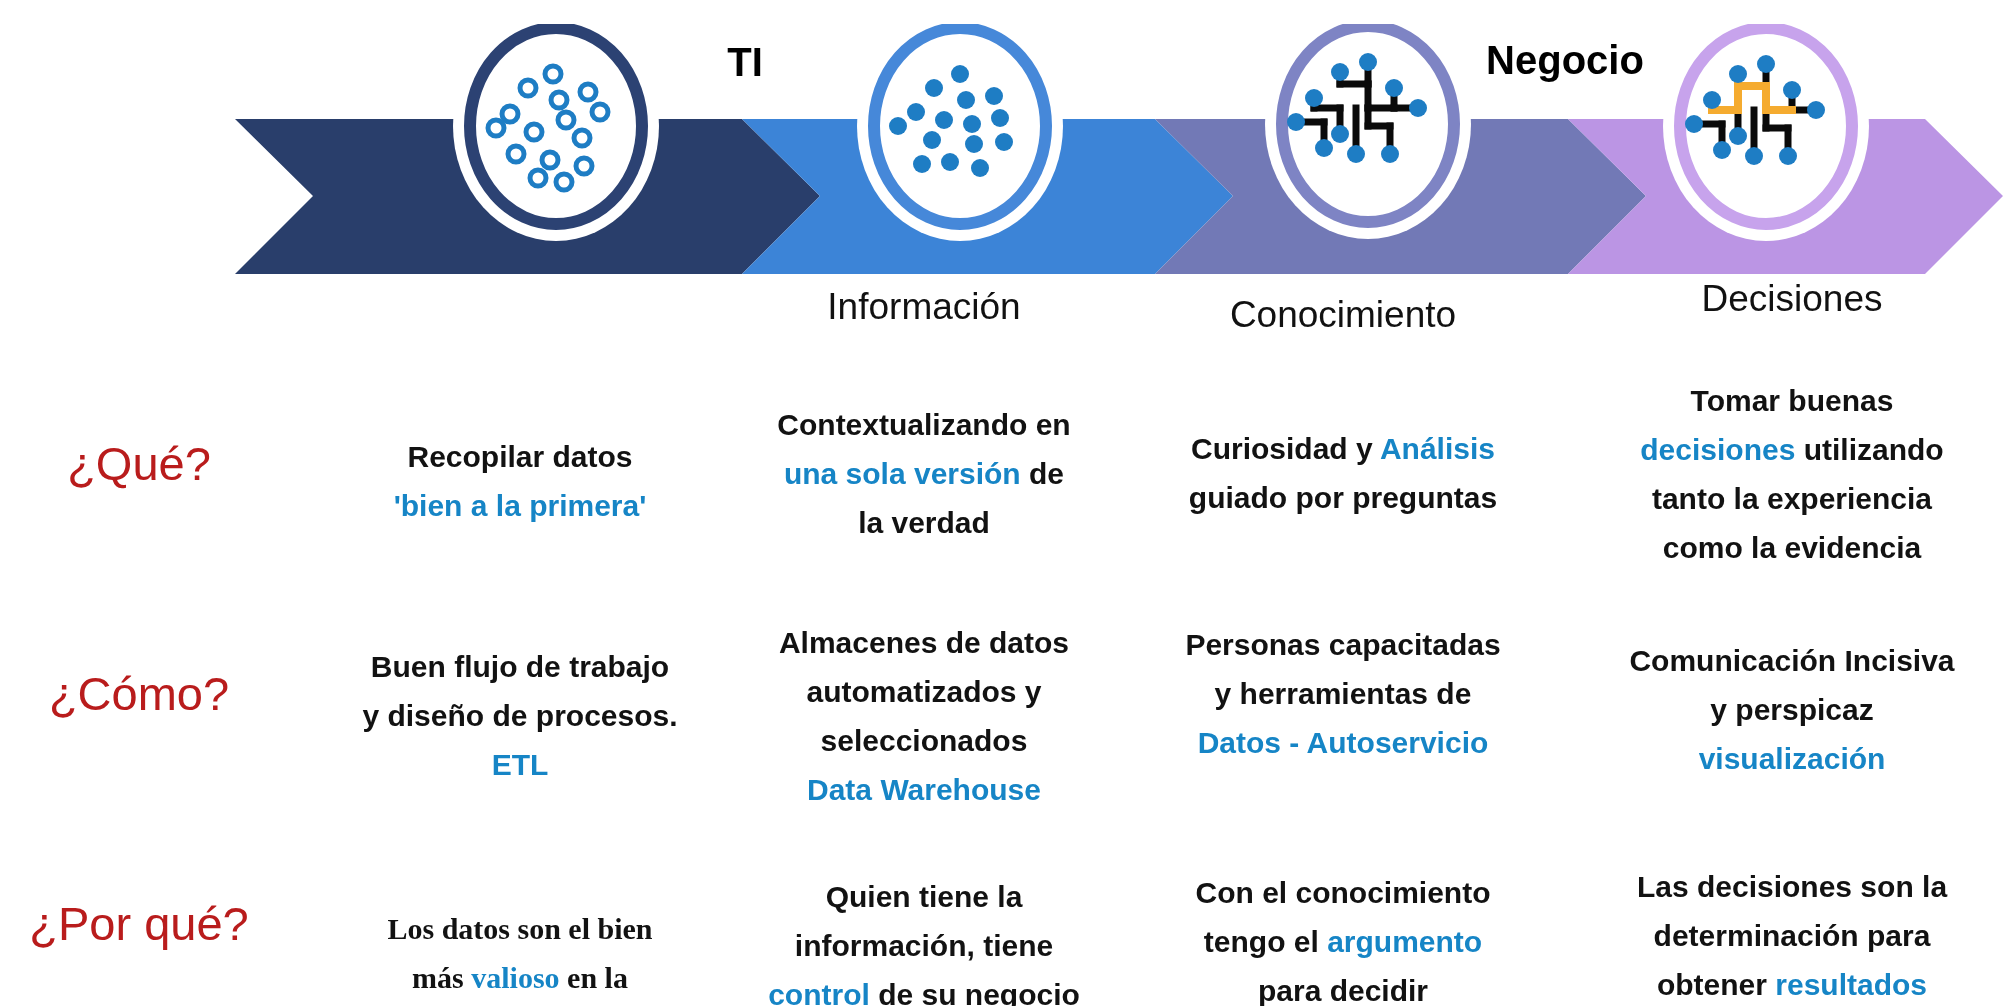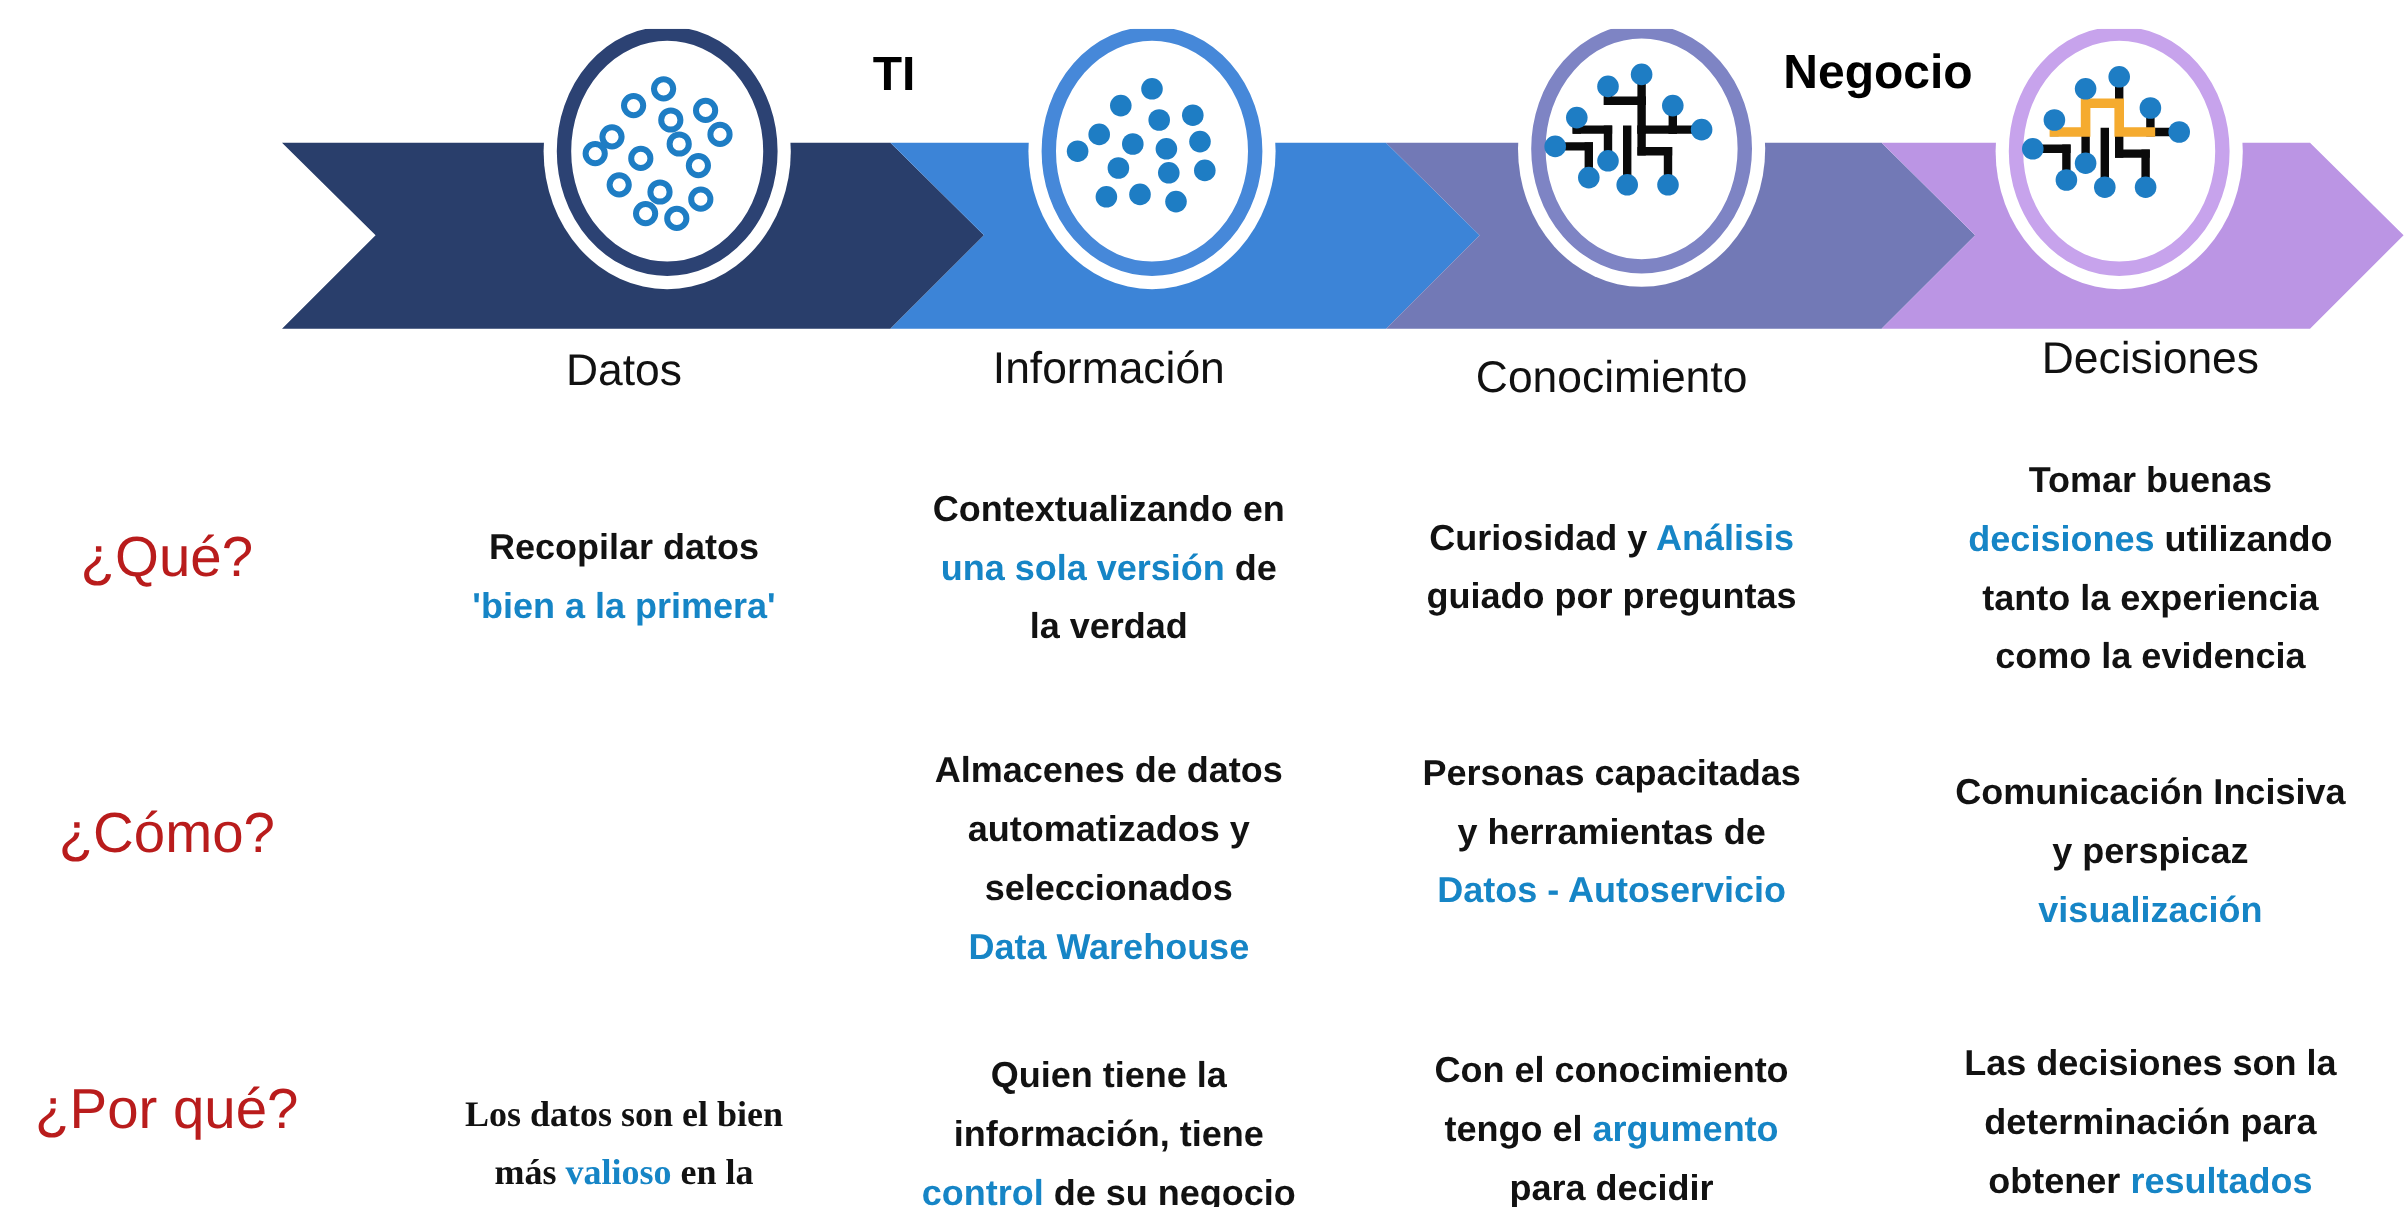--- a/index.html
+++ b/index.html
@@ -138,21 +138,20 @@
           <circle cx="22" cy="30" r="9"></circle>
             <circle cx="50" cy="-16" r="9"></circle>
         </g>
       </g>
     </g>
   </svg>
 
   <div class="abs band-label" style="left:700px;top:16px;width:90px;">TI</div>
   <div class="abs band-label" style="left:1455px;top:14px;width:220px;">Negocio</div>
 
-  <div class="abs stage-header" style="left:290px;top:264px;">Datos</div>
   <div class="abs stage-header" style="left:1113px;top:270px;">Conocimiento</div>
   <div class="abs stage-header" style="left:694px;top:262px;">Información</div>
   <div class="abs stage-header" style="left:1562px;top:254px;">Decisiones</div>
 
   <div class="abs side-label" style="left:4px;top:412px;">¿Qué?</div>
   <div class="abs side-label" style="left:4px;top:642px;">¿Cómo?</div>
   <div class="abs side-label" style="left:4px;top:872px;">¿Por qué?</div>
 
   <div class="abs cell" style="left:290px;top:408px;">
       <div><span>Recopilar datos</span></div>
@@ -167,20 +166,25 @@
       <div><span>Curiosidad y </span><span class="blue">Análisis</span></div>
       <div><span>guiado por preguntas</span></div>
     </div>
   <div class="abs cell" style="left:1562px;top:352px;">
       <div><span>Tomar buenas</span></div>
       <div><span class="blue">decisiones</span><span> utilizando</span></div>
       <div><span>tanto la experiencia</span></div>
       <div><span>como la evidencia</span></div>
     </div>
 
+  <div class="abs cell" style="left:290px;top:618px;">
+      <div><span>Buen flujo de trabajo</span></div>
+      <div><span>y diseño de procesos.</span></div>
+      <div><span class="blue">ETL</span></div>
+    </div>
   <div class="abs cell" style="left:694px;top:594px;">
       <div><span>Almacenes de datos</span></div>
       <div><span>automatizados y</span></div>
       <div><span>seleccionados</span></div>
       <div><span class="blue">Data Warehouse</span></div>
     </div>
   <div class="abs cell" style="left:1113px;top:596px;">
       <div><span>Personas capacitadas</span></div>
       <div><span>y herramientas de</span></div>
       <div><span class="blue">Datos - Autoservicio</span></div>

